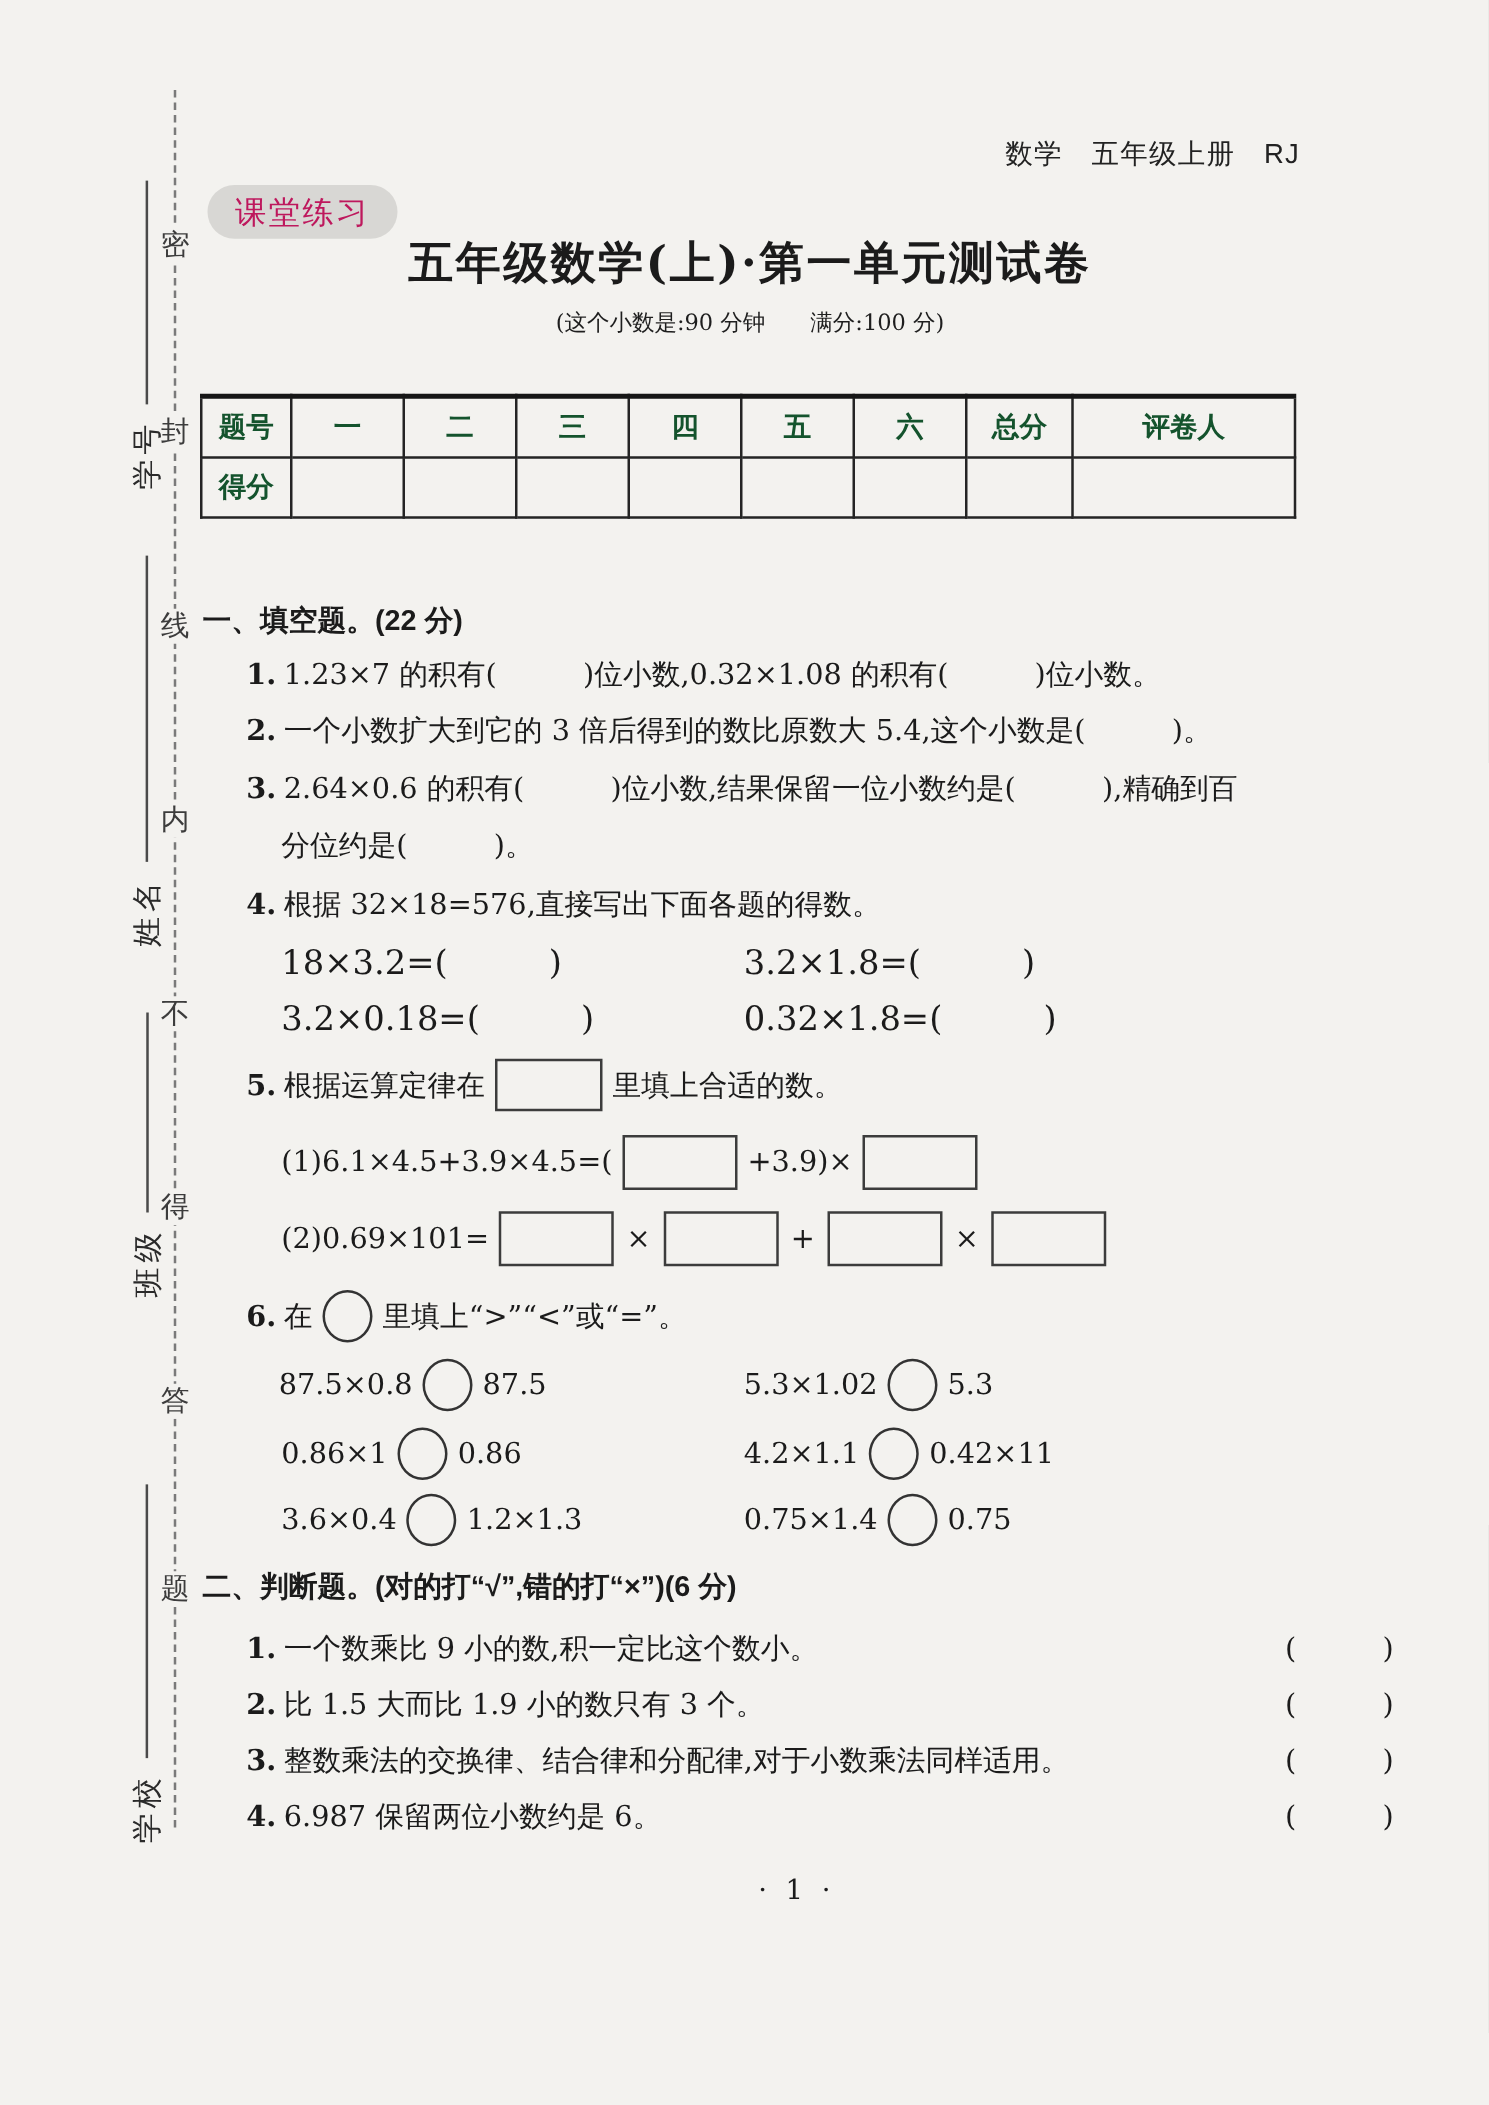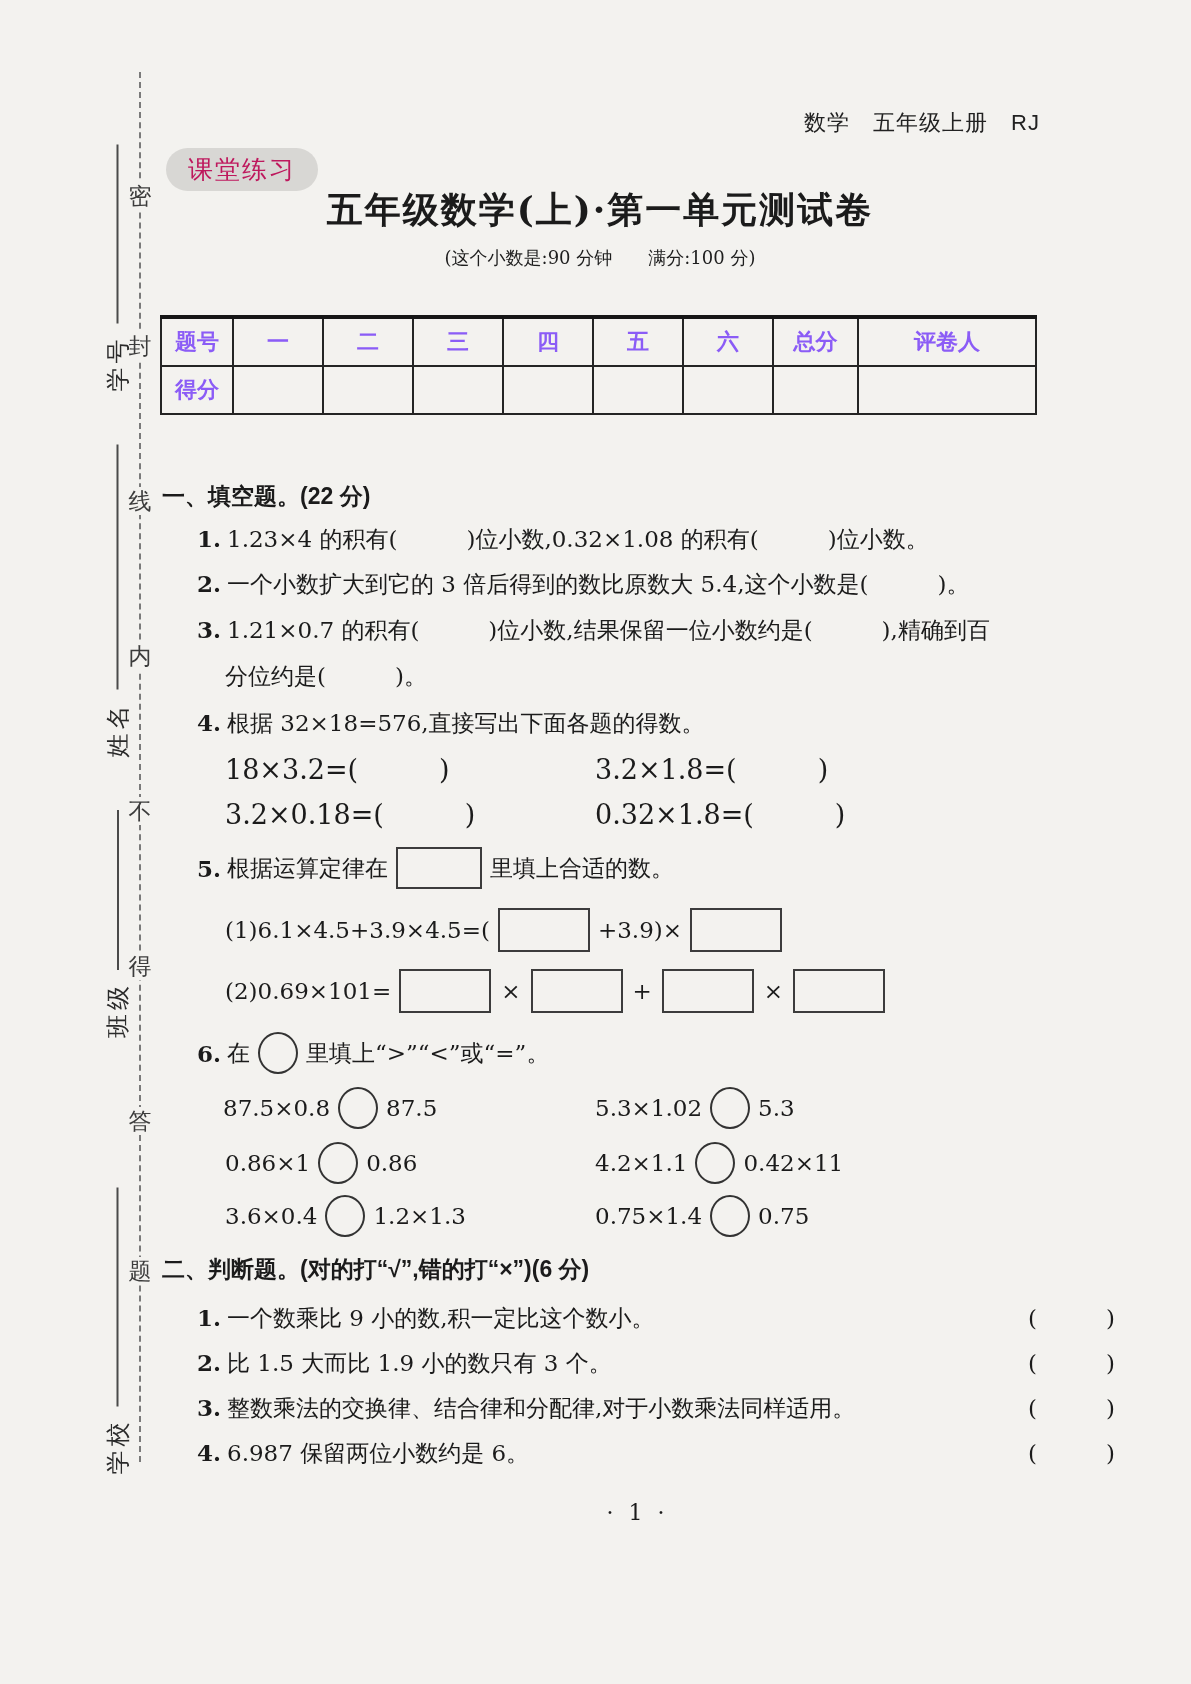--- a/index.html
+++ b/index.html
@@ -33,21 +33,21 @@
     position:absolute; top:186px; left:0; width:880px; margin:0; text-align:center;
     font-size:36px; font-weight:bold; letter-spacing:2px; font-family:"DejaVu Serif", serif;
   }
   .subtitle { position:absolute; top:246px; left:0; width:880px; text-align:center; font-size:18px; color:#1e1e1e; }
 
   
   .score-table { position:absolute; top:315px; left:0; width:875px; border-collapse:collapse; table-layout:fixed; }
   .score-table { border-top:4px solid #161616; }
   .score-table td {
     border:2px solid #242424; height:44px; text-align:center; vertical-align:middle;
-    font-family:"Liberation Sans", sans-serif; font-size:22px; font-weight:bold; color:#8b5cf6;
+    font-family:"Liberation Sans", sans-serif; font-size:22px; font-weight:bold; color:#14532d;
   }
 
   
   .h1 { position:absolute; left:2px; font-family:"Liberation Sans", sans-serif; font-weight:bold; font-size:23px; white-space:nowrap; }
   .q   { position:absolute; left:37px; font-size:23px; white-space:nowrap; }
   .qn  { font-weight:bold; margin-right:6px; }
   .indent { left:65px; }
   .row { position:absolute; left:0; width:955px; height:34px; font-size:27px; white-space:nowrap; }
   .col-l { position:absolute; left:65px; }
   .col-r { position:absolute; left:435px; }
@@ -134,29 +134,29 @@
         <td></td>
         <td></td>
         <td></td>
       </tr>
     </tbody>
       </table>
 
     <div class="h1" style="top:481px">一、填空题。(22 分)</div>
 
     <div class="q" style="top:524px">
-      <span class="qn">1.</span><span>1.23×4 的积有(　　　)位小数,0.32×1.08 的积有(　　　)位小数。</span>
+      <span class="qn">1.</span><span>1.23×7 的积有(　　　)位小数,0.32×1.08 的积有(　　　)位小数。</span>
     </div>
 
     <div class="q" style="top:569px">
       <span class="qn">2.</span><span>一个小数扩大到它的 3 倍后得到的数比原数大 5.4,这个小数是(　　　)。</span>
     </div>
 
     <div class="q" style="top:615px">
-      <span class="qn">3.</span><span>1.21×0.7 的积有(　　　)位小数,结果保留一位小数约是(　　　),精确到百</span>
+      <span class="qn">3.</span><span>2.64×0.6 的积有(　　　)位小数,结果保留一位小数约是(　　　),精确到百</span>
     </div>
     <div class="q indent" style="top:661px">
       <span>分位约是(　　　)。</span>
     </div>
 
     <div class="q" style="top:708px">
       <span class="qn">4.</span><span>根据 32×18=576,直接写出下面各题的得数。</span>
     </div>
     <div class="row" style="top:752px">
       <span class="col-l">18×3.2=(　　　)</span>

